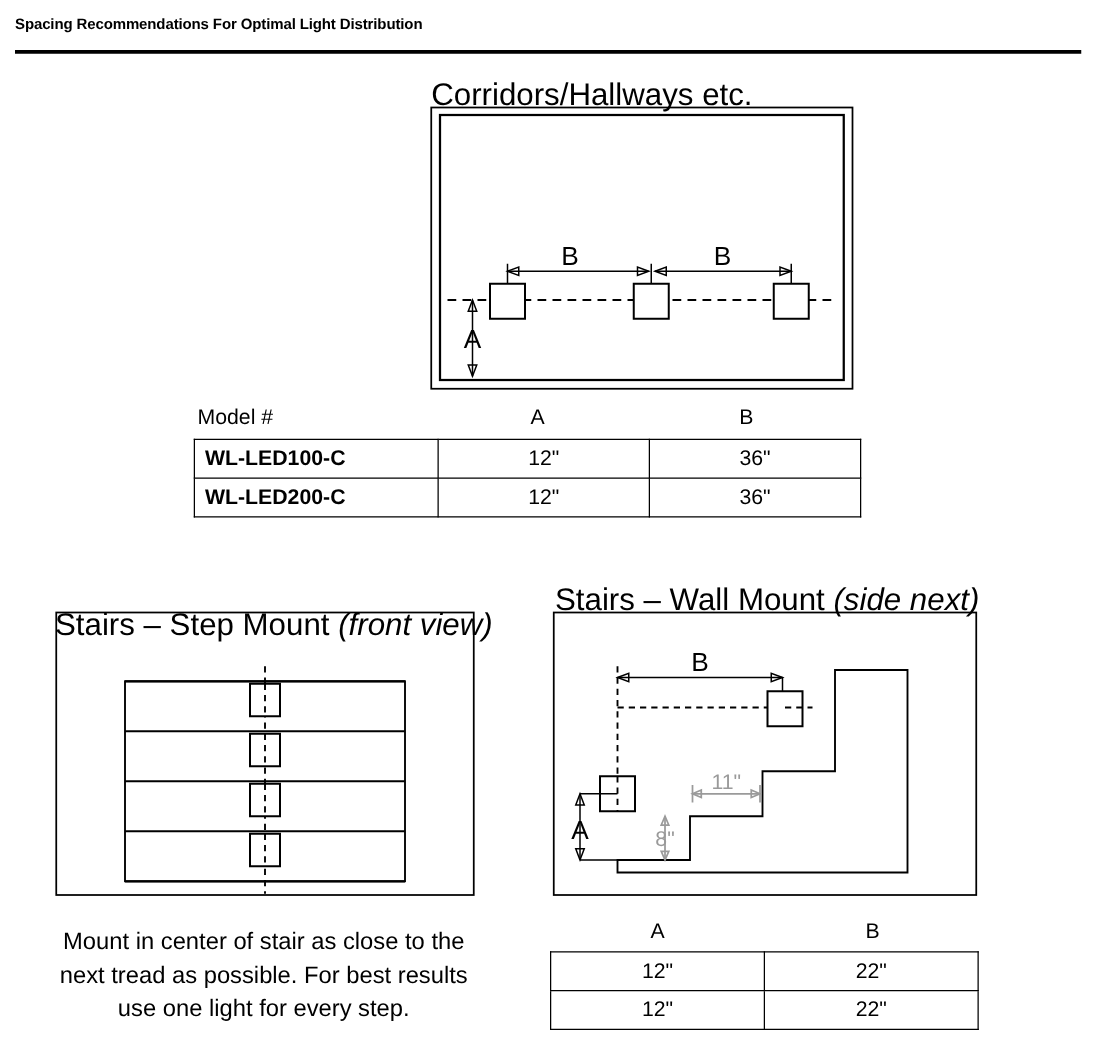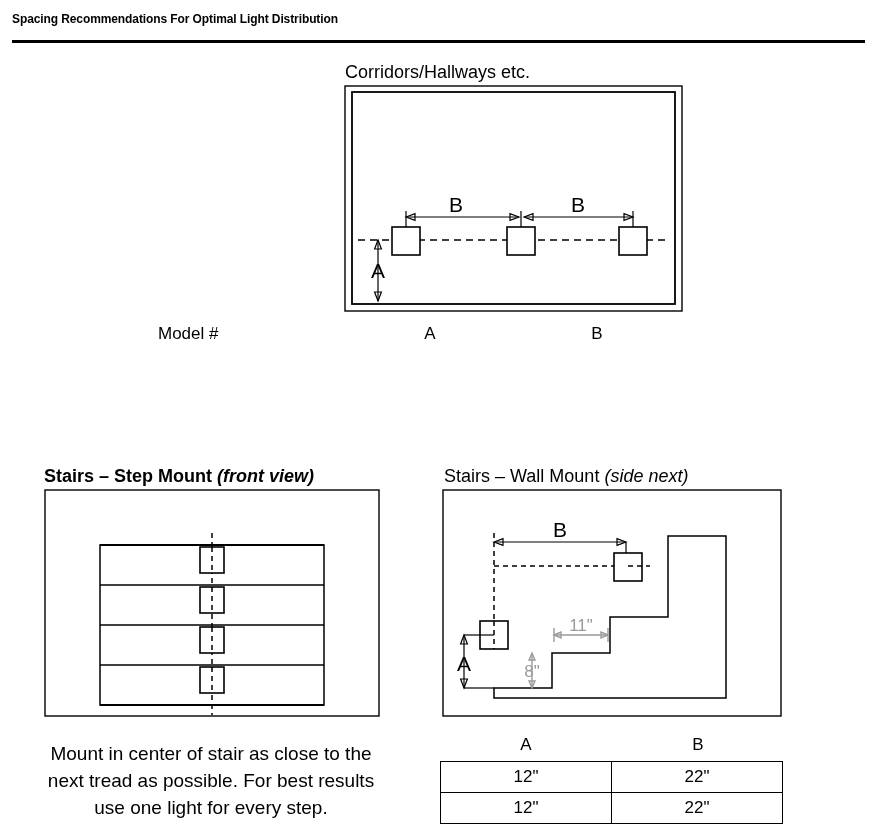--- a/index.html
+++ b/index.html
@@ -15,21 +15,21 @@
     left:12px;top:12px;
     font-size:12px;font-weight:bold;letter-spacing:-0.1px;
     white-space:nowrap;
   }
   #title-rule{
     left:12px;top:40px;width:853px;height:3px;background:#000;
   }
 
   
   .caption{
-    font-size:18px;white-space:nowrap;
+    font-size:25px;white-space:nowrap;
   }
   .caption .ital{font-style:italic;}
 
   
   table.spec{
     border-collapse:collapse;
     font-size:17px;
   }
   table.spec td{
     border:1.6px solid #000;
@@ -106,25 +106,35 @@
   </svg>
 </div>
 
 <div class="thead-cell" style="left:158px;top:324px;text-align:center;">Model #</div>
 <div class="thead-cell" style="left:345px;top:324px;width:170px;">A</div>
 <div class="thead-cell" style="left:512px;top:324px;width:170px;">B</div>
 
 <div class="abs" style="left:155px;top:351px;">
   <table class="spec">
     <tbody>
+        <tr>
+      <td class="model" style="width:186px;">WL-LED100-C</td>
+      <td style="width:168px;">12"</td>
+      <td style="width:168px;">36"</td>
+    </tr>
+    <tr>
+      <td class="model">WL-LED200-C</td>
+      <td>12"</td>
+      <td>36"</td>
+    </tr>
   </tbody>
     </table>
 </div>
 
-<div class="abs caption" style="left:44px;top:466px;font-weight:bold;"><span>Stairs – Step Mount </span><span class="ital">(front view)</span></div>
+<div class="abs caption" style="left:44px;top:486px;"><span>Stairs – Step Mount </span><span class="ital">(front view)</span></div>
 
 <div class="abs" style="left:44px;top:489px;">
   <svg width="336" height="228" viewBox="0 0 336 228">
     <rect class="ln-frame" x="1" y="1" width="334" height="226"></rect>
 
     <rect class="ln" x="56" y="56" width="224" height="160"></rect>
     <line class="ln-wall" x1="56" y1="56" x2="280" y2="56"></line>
     <line class="ln-wall" x1="56" y1="216" x2="280" y2="216"></line>
     <line class="ln" x1="56" y1="96" x2="280" y2="96"></line>
     <line class="ln" x1="56" y1="136" x2="280" y2="136"></line>

